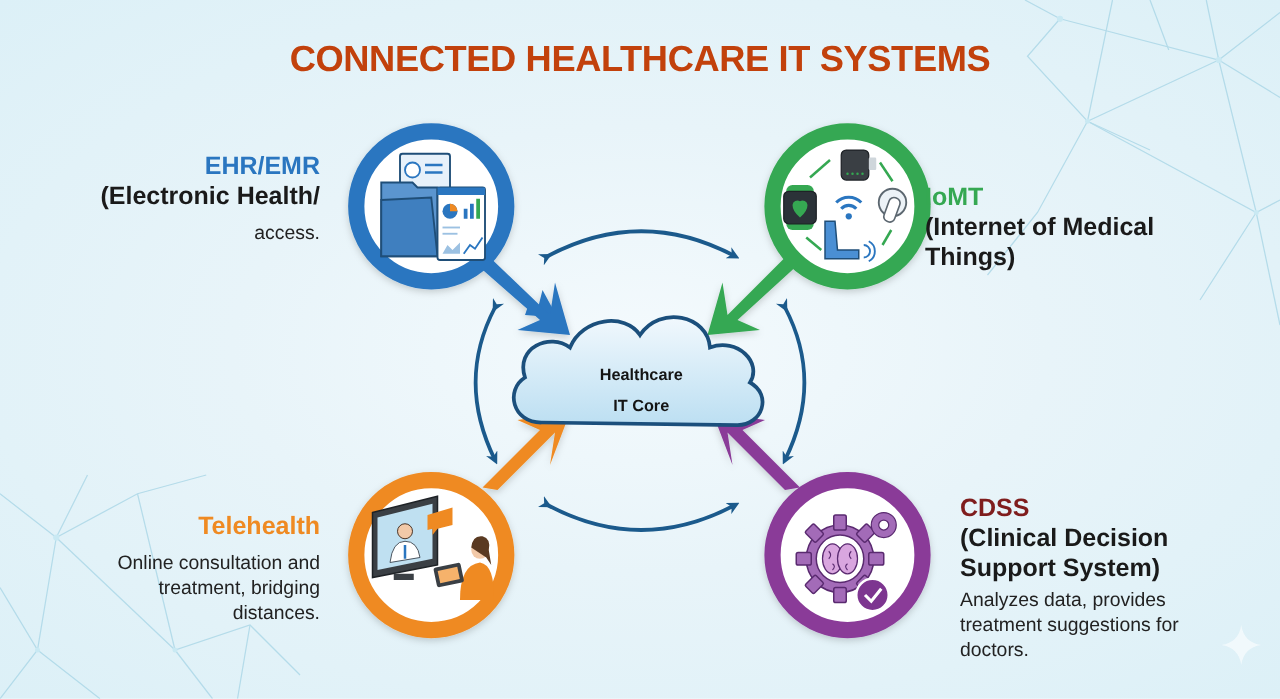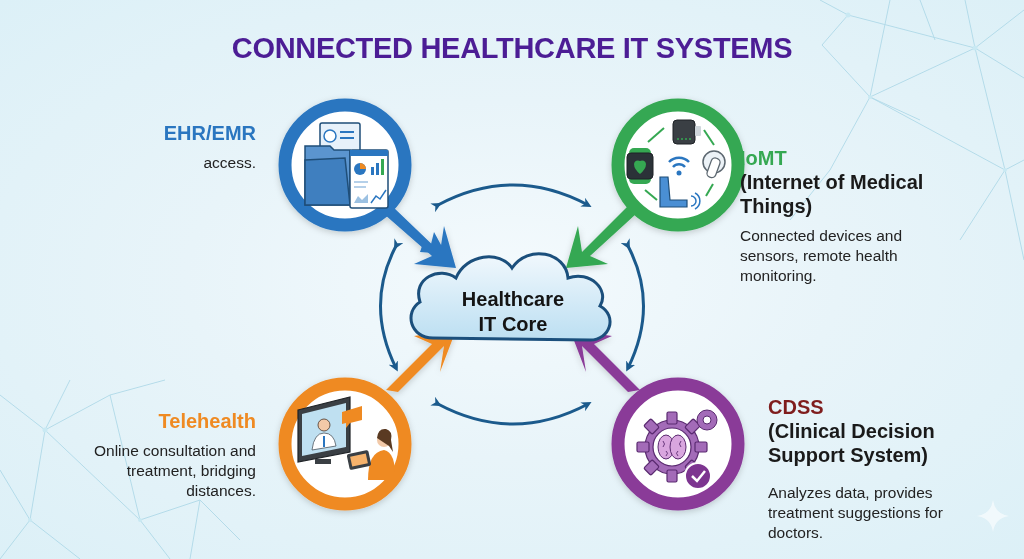--- a/index.html
+++ b/index.html
@@ -5,36 +5,36 @@
   html, body { margin:0; padding:0; }
   body {
     width:1024px; height:559px; overflow:hidden; position:relative;
     background: radial-gradient(ellipse at 50% 50%, #f4fafd 0%, #e8f4f9 45%, #dcf0f7 100%);
     font-family: "Liberation Sans", sans-serif;
   }
   .bg-lines { position:absolute; left:0; top:0; width:1024px; height:559px; z-index:0; }
   .title {
     position:absolute; left:0; top:32px; width:1024px; text-align:center;
     font-family: "Liberation Sans", sans-serif; font-weight:700; font-size:29px;
-    letter-spacing:-0.3px; color:#4c1d95; z-index:2;
+    letter-spacing:-0.3px; color:#c2410c; z-index:2;
   }
   .diagram { position:absolute; left:0; top:0; width:1024px; height:559px; z-index:1; }
   .textblock { position:absolute; z-index:2; }
   .textblock .head { font-weight:700; font-size:20px; line-height:23px; }
   .textblock .sub { font-weight:700; font-size:20px; line-height:24px; color:#1a1a1a; }
   .textblock .desc { font-size:15.5px; line-height:20px; color:#222; margin-top:8px; }
   .tb-left { text-align:right; }
   .tb-right { text-align:left; }
   #tb-ehr { left:50px; top:122px; width:206px; }
   #tb-iomt { left:740px; top:122px; width:220px;margin-top:25px; }
   #tb-tele { left:50px; top:410px; width:206px; }
   #tb-cdss { left:768px; top:396px; width:230px; }
   .core-label {
     position:absolute; left:430px; top:287px; width:166px; text-align:center;
-    font-weight:700; font-size:20px; line-height:25px; color:#141414; z-index:3;
+    font-weight:700; font-size:13px; line-height:25px; color:#141414; z-index:3;
   }
   .sparkle { position:absolute; left:975px; top:498px; z-index:2; }
 </style>
 </head>
 <body>
 
 <svg class="bg-lines" viewBox="0 0 1024 559">
   <g stroke="#a9d6e6" stroke-width="1" fill="none" opacity="0.8">
     <path d="M848,15 L975,48 L1024,10"></path>
     <path d="M848,15 L820,0"></path>
@@ -202,50 +202,46 @@
   </g>
 </svg>
 
 <div class="core-label">
   <div>Healthcare</div>
   <div>IT Core</div>
 </div>
 
 <div class="textblock tb-left" id="tb-ehr">
   <div class="head" style="color:#2a76c0">EHR/EMR</div>
+  <div class="sub">(Electronic Health/</div>
   <div class="desc">
     <div>access.</div>
   </div>
 </div>
 
 <div class="textblock tb-right" id="tb-iomt">
   <div class="head" style="color:#35a852">IoMT</div>
   <div class="sub">(Internet of Medical</div>
   <div class="sub">Things)</div>
-  <div class="desc">
-    <div>Connected devices and</div>
-    <div>sensors, remote health</div>
-    <div>monitoring.</div>
-  </div>
 </div>
 
 <div class="textblock tb-left" id="tb-tele">
   <div class="head" style="color:#ef8a22">Telehealth</div>
   <div class="desc">
     <div>Online consultation and</div>
     <div>treatment, bridging</div>
     <div>distances.</div>
   </div>
 </div>
 
 <div class="textblock tb-right" id="tb-cdss">
   <div class="head" style="color:#7f1d1d">CDSS</div>
   <div class="sub">(Clinical Decision</div>
   <div class="sub">Support System)</div>
-  <div class="desc" style="margin-top:16px">
+  <div class="desc" style="margin-top:4px">
     <div>Analyzes data, provides</div>
     <div>treatment suggestions for</div>
     <div>doctors.</div>
   </div>
 </div>
 
 <svg class="sparkle" width="36" height="36" viewBox="0 0 36 36">
   <path d="M18,2 Q20,16 34,18 Q20,20 18,34 Q16,20 2,18 Q16,16 18,2 Z" fill="#f4fafd" opacity="0.85"></path>
 </svg>
 

